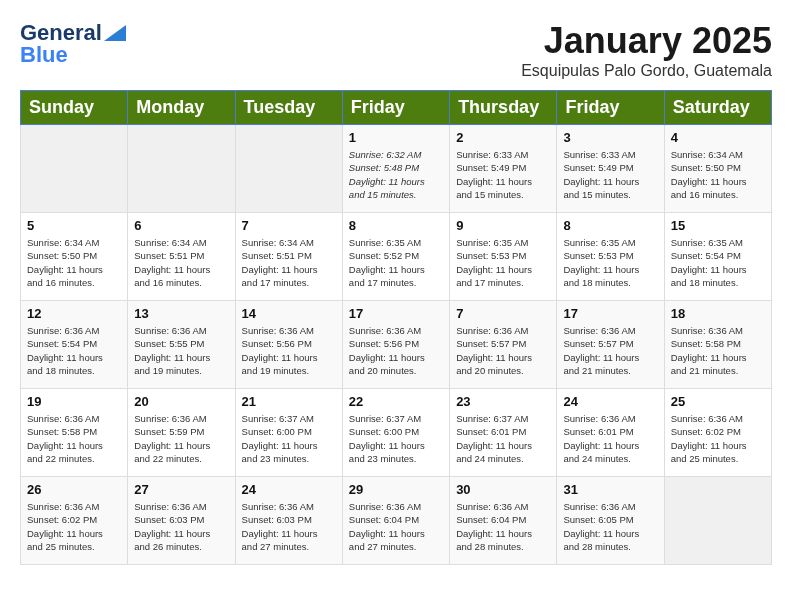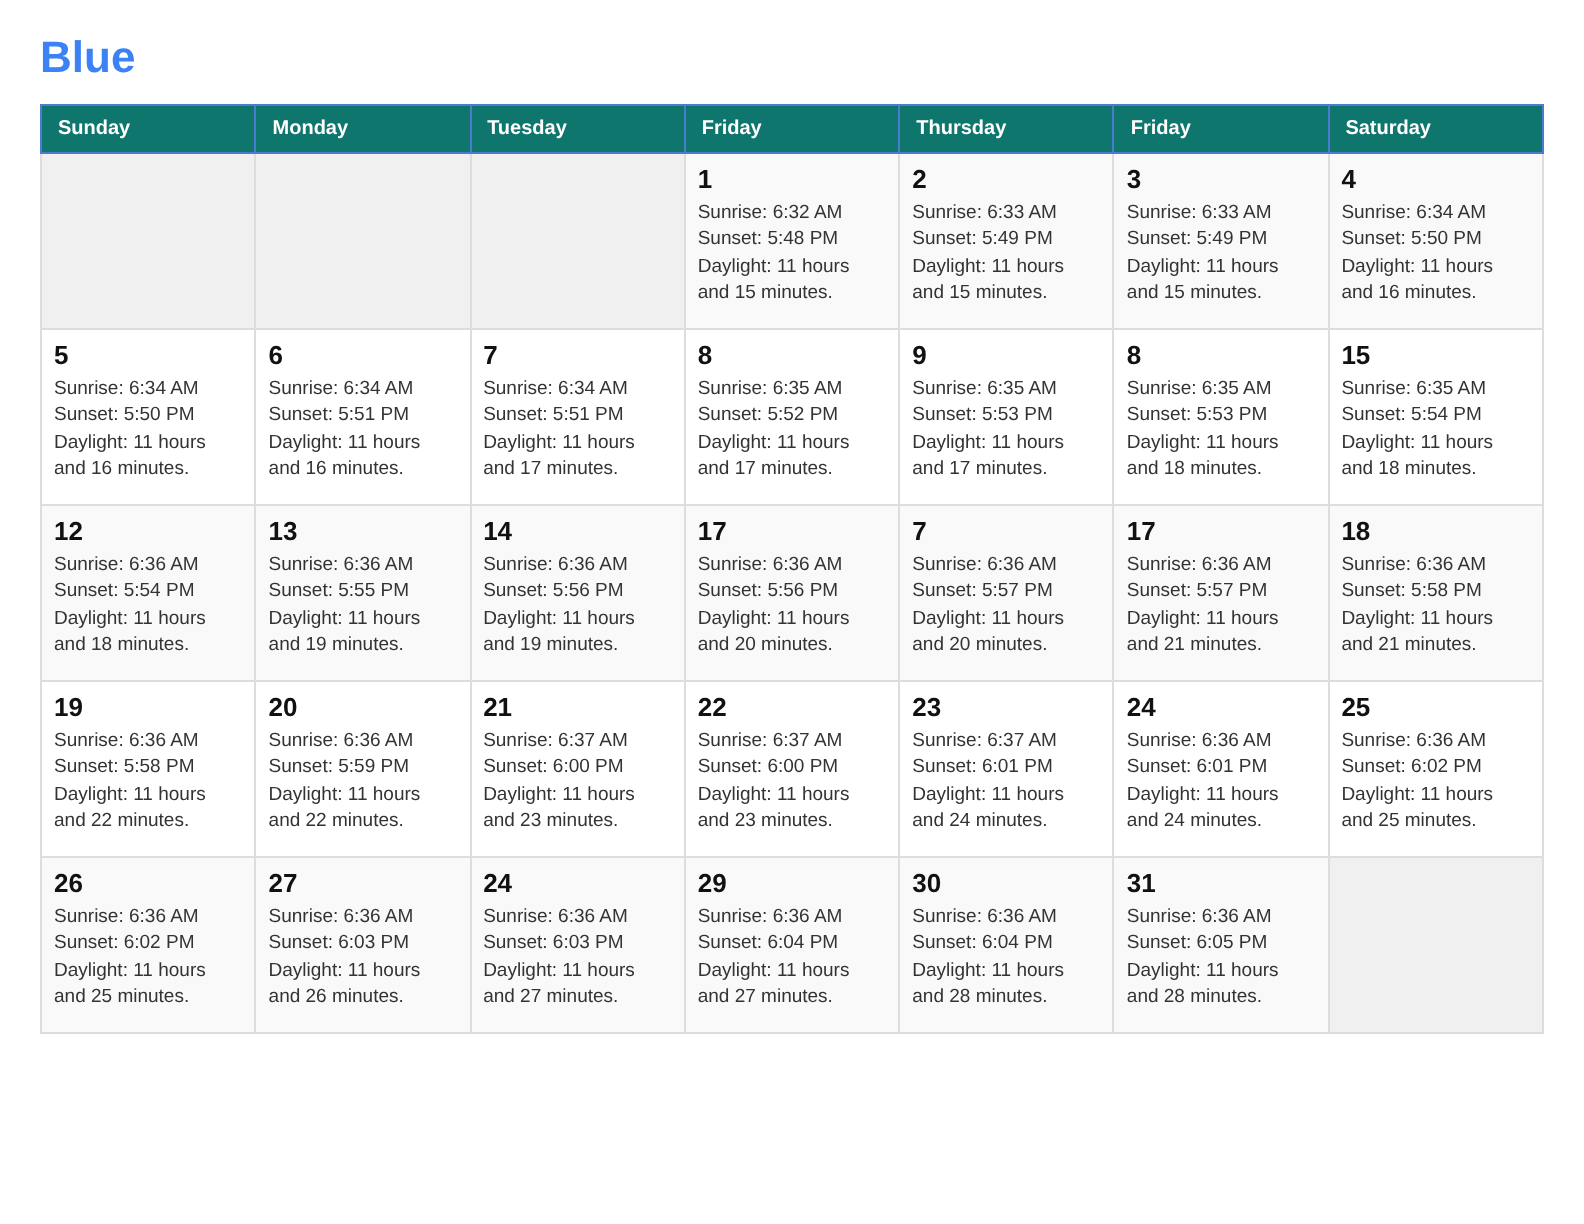--- a/index.html
+++ b/index.html
@@ -32,23 +32,23 @@
     .location-title {
       font-size: 16px;
       color: #333;
     }
     .calendar {
       width: 100%;
       border-collapse: collapse;
       border: 1px solid #ccc;
     }
     .calendar th {
-      background: #0f766e;
+      background: #4d7c0f;
       color: #fff;
-      font-size: 10px;
+      font-size: 18px;
       padding: 6px 8px;
       text-align: left;
       border: 1px solid #4a7dd0;
     }
     .calendar td {
       width: calc(100%/7);
       vertical-align: top;
       padding: 5px 6px;
       border: 1px solid #ddd;
       font-size: 10px;
@@ -75,21 +75,31 @@
     }
     .empty-cell {
       background: #f0f0f0 !important;
     }
   </style>
 </head>
 <body>
 
 <div class="header">
   <div class="logo">
+    <div style="display:flex; align-items:center;">
+      <span style="font-size:22px; font-weight:bold; color:#1a3a6b;">General</span>
+      <svg width="22" height="16" viewBox="0 0 22 16" style="margin-left:2px;">
+        <polygon points="0,16 22,0 22,16" fill="#2a7fd4"></polygon>
+      </svg>
+    </div>
     <span style="font-size:22px; font-weight:bold; color:#3b82f6; margin-top:-4px;">Blue</span>
+  </div>
+  <div class="title-block">
+    <div class="month-title">January 2025</div>
+    <div class="location-title">Esquipulas Palo Gordo, Guatemala</div>
   </div>
 </div>
 
 <table class="calendar">
   <thead>
     <tr>
     <th>Sunday</th>
         <th>Monday</th>
         <th>Tuesday</th>
         <th>Friday</th>
@@ -98,21 +108,21 @@
         <th>Saturday</th>
       </tr>
   </thead>
   <tbody id="calendar-body">
   <tr>
         <td class="empty-cell"></td>
         <td class="empty-cell"></td>
         <td class="empty-cell"></td>
         <td>
           <div class="day-number">1</div>
-          <div class="day-info" style="white-space: pre-line;">Sunrise: 6:32 AM
+          <div class="day-info" style="white-space: pre-line; font-style: italic;">Sunrise: 6:32 AM
 Sunset: 5:48 PM
 Daylight: 11 hours
 and 15 minutes.</div>
         </td>
         <td>
           <div class="day-number">2</div>
           <div class="day-info" style="white-space: pre-line;">Sunrise: 6:33 AM
 Sunset: 5:49 PM
 Daylight: 11 hours
 and 15 minutes.</div>

